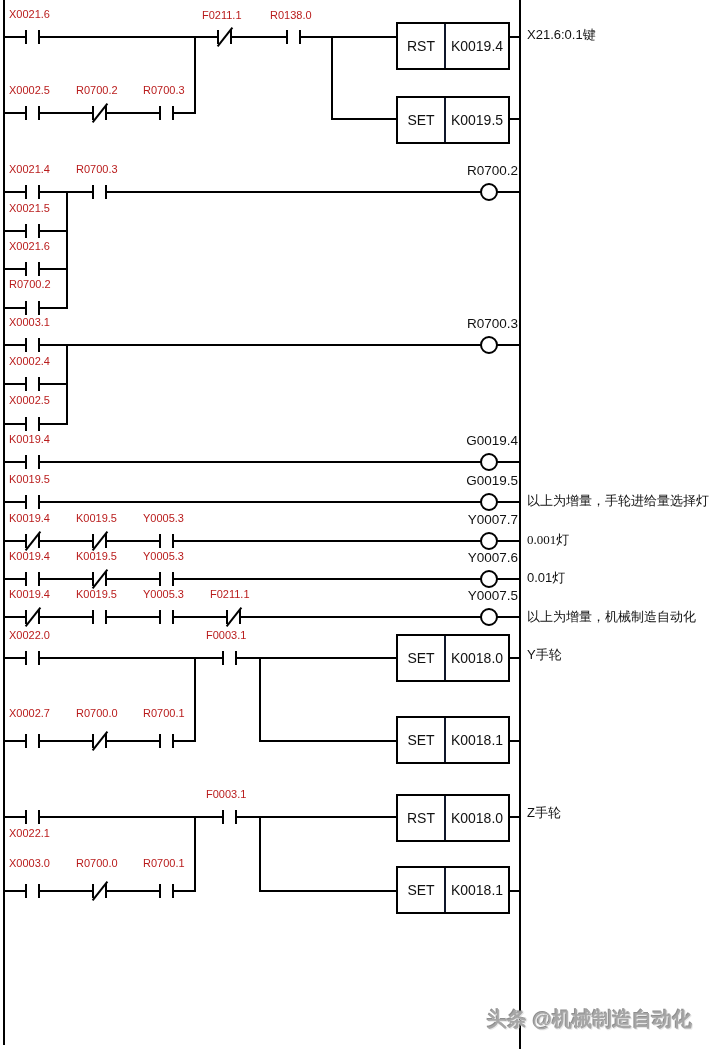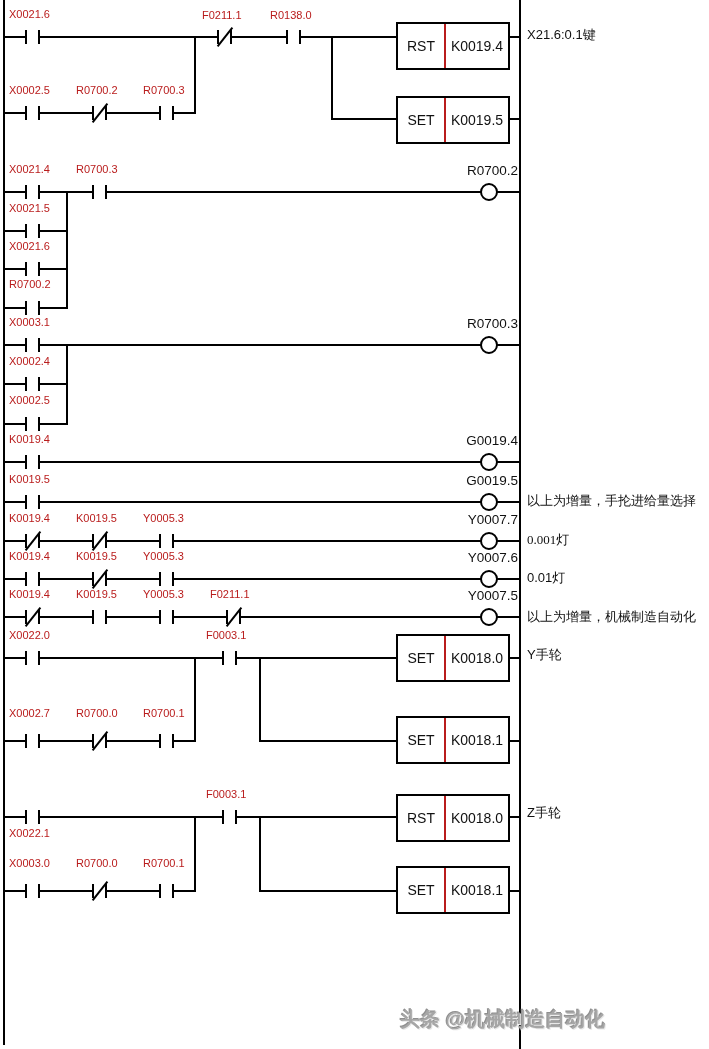--- a/index.html
+++ b/index.html
@@ -10,24 +10,24 @@
   .ct{position:absolute;width:11px;height:14px;background:#fff;
       border-left:2px solid #000;border-right:2px solid #000;}
   .ct.nc::after{content:"";position:absolute;left:4.5px;top:-5px;width:2px;height:24px;
       background:#000;transform:rotate(38deg);}
   .coil{position:absolute;width:14px;height:14px;border:2px solid #000;border-radius:50%;background:#fff;}
   .lbl{position:absolute;font-size:11px;line-height:1;color:#b91c1c;white-space:nowrap;}
   .rlbl{position:absolute;width:88px;text-align:right;font-size:13.5px;line-height:1;color:#111;white-space:nowrap;}
   .cmt{position:absolute;font-size:13px;line-height:1.1;color:#111;white-space:nowrap;}
   .blk{position:absolute;left:396px;width:114px;height:48px;border:2px solid #000;
        background:#fff;display:flex;box-sizing:border-box;}
-  .blk .op{width:46px;border-right:2px solid #b91c1c;display:flex;align-items:center;
+  .blk .op{width:46px;border-right:2px solid #0f172a;display:flex;align-items:center;
        justify-content:center;font-size:14px;color:#111;}
   .blk .val{flex:1;display:flex;align-items:center;justify-content:center;font-size:14px;color:#111;}
-  .wm{position:absolute;left:400px;width:292px;top:1006px;text-align:left;
+  .wm{position:absolute;left:400px;width:292px;top:1006px;text-align:right;
       font-size:20px;font-weight:bold;color:#a6a6a6;
       text-shadow:1px 1px 0 #e9e9e9,-1px -1px 0 #8f8f8f;}
 </style>
 </head>
 <body>
 
 <div class="stage">
 
   <div class="wv" style="left:3px;top:0;height:1045px;"></div>
   <div class="wv" style="left:519px;top:0;height:1049px;"></div>
@@ -96,21 +96,21 @@
   <div class="ct" style="left:25px;top:455px;"></div>
   <div class="coil" style="left:480px;top:453px;"></div>
   <div class="lbl" style="left:9px;top:434px;">K0019.4</div>
   <div class="rlbl" style="left:430px;top:434px;">G0019.4</div>
 
   <div class="wh" style="left:5px;top:501px;width:516px;"></div>
   <div class="ct" style="left:25px;top:495px;"></div>
   <div class="coil" style="left:480px;top:493px;"></div>
   <div class="lbl" style="left:9px;top:474px;">K0019.5</div>
   <div class="rlbl" style="left:430px;top:474px;">G0019.5</div>
-  <div class="cmt" style="left:527px;top:494px;">以上为增量，手抡进给量选择</div>
+  <div class="cmt" style="left:527px;top:494px;">以上为增量，手轮进给量选择灯</div>
 
   <div class="wh" style="left:5px;top:540px;width:516px;"></div>
   <div class="ct nc" style="left:25px;top:534px;"></div>
   <div class="ct nc" style="left:92px;top:534px;"></div>
   <div class="ct" style="left:159px;top:534px;"></div>
   <div class="coil" style="left:480px;top:532px;"></div>
   <div class="lbl" style="left:9px;top:513px;">K0019.4</div>
   <div class="lbl" style="left:76px;top:513px;">K0019.5</div>
   <div class="lbl" style="left:143px;top:513px;">Y0005.3</div>
   <div class="rlbl" style="left:430px;top:513px;">Y0007.7</div>

